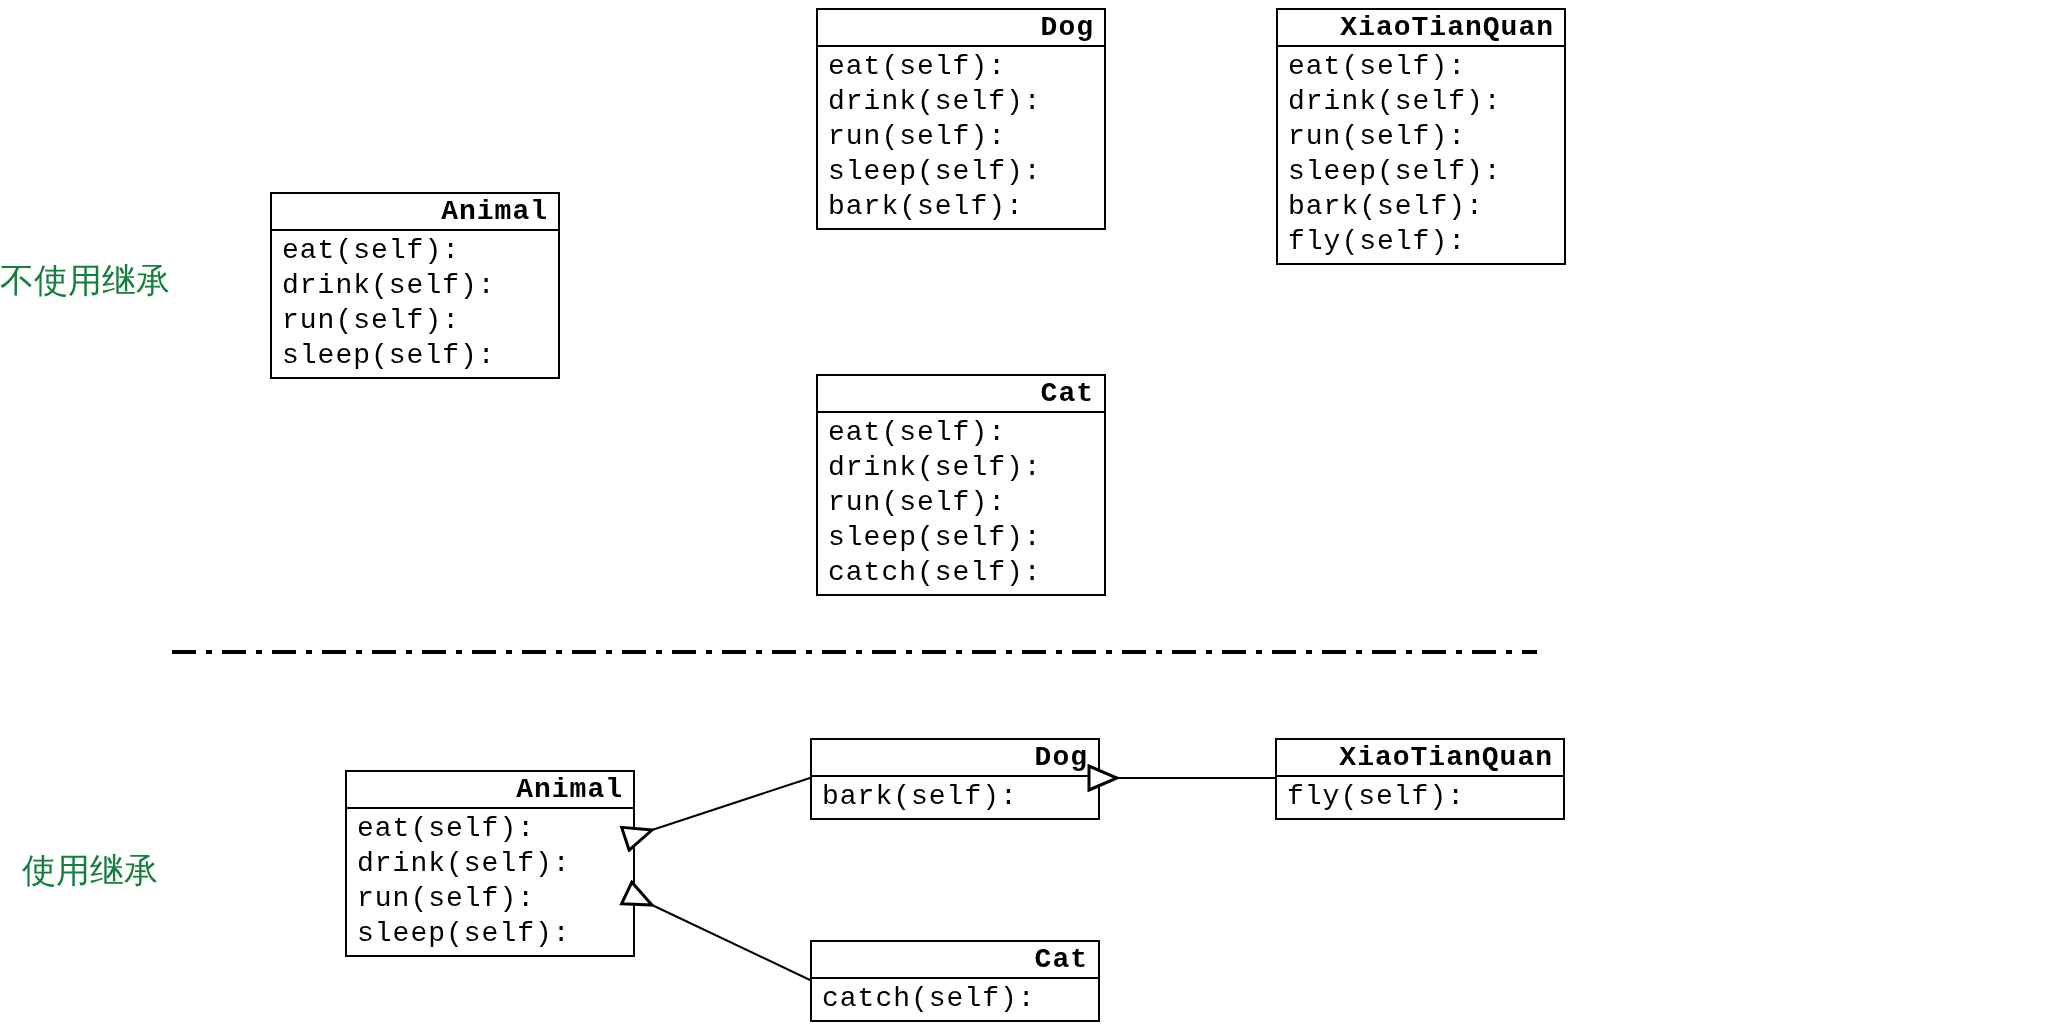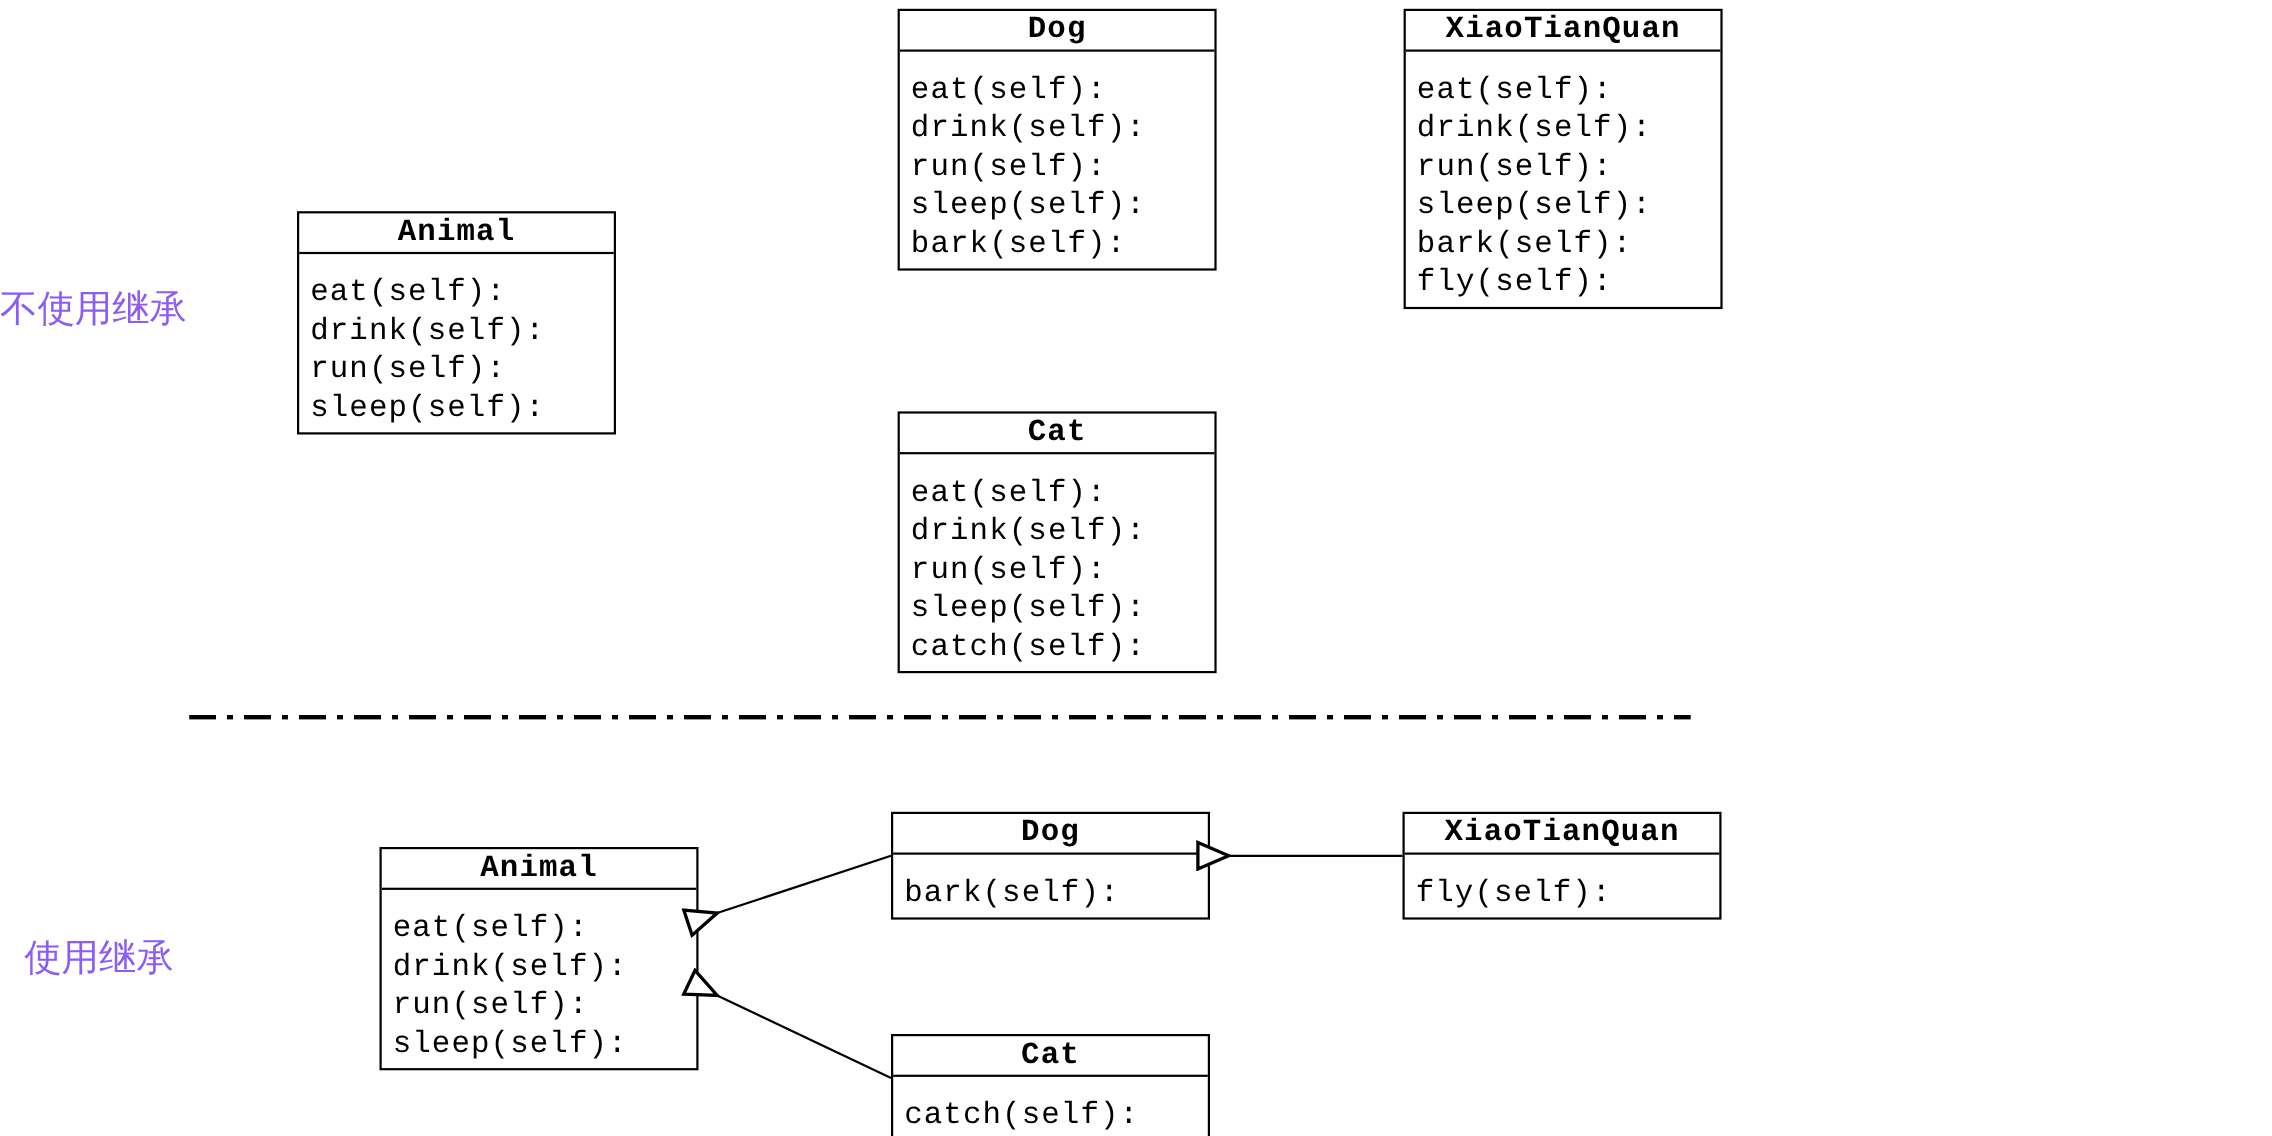--- a/index.html
+++ b/index.html
@@ -7,37 +7,37 @@
       background: #ffffff;
       font-family: "Courier New", Courier, monospace;
       position: relative;
       width: 2065px;
       height: 1033px;
     }
     .label {
       position: absolute;
       font-family: "PingFang SC", "Microsoft YaHei", sans-serif;
       font-size: 34px;
-      color: #8b5cf6;
+      color: #15803d;
     }
     .class-box {
       position: absolute;
       border: 2px solid #000;
       background: #fff;
     }
     .class-title {
       border-bottom: 2px solid #000;
-      text-align: center;
+      text-align: right;
       font-weight: bold;
       font-size: 28px;
       padding: 2px 10px;
       letter-spacing: 1px;
     }
     .class-body {
-      padding: 18px 10px 4px 10px;
+      padding: 2px 10px 4px 10px;
       font-size: 28px;
       line-height: 1.25;
       letter-spacing: 1px;
     }
     .method { white-space: nowrap; }
     .dash-dot {
       position: absolute;
       height: 4px;
       background-image: repeating-linear-gradient(to right,
         #000 0, #000 24px,

